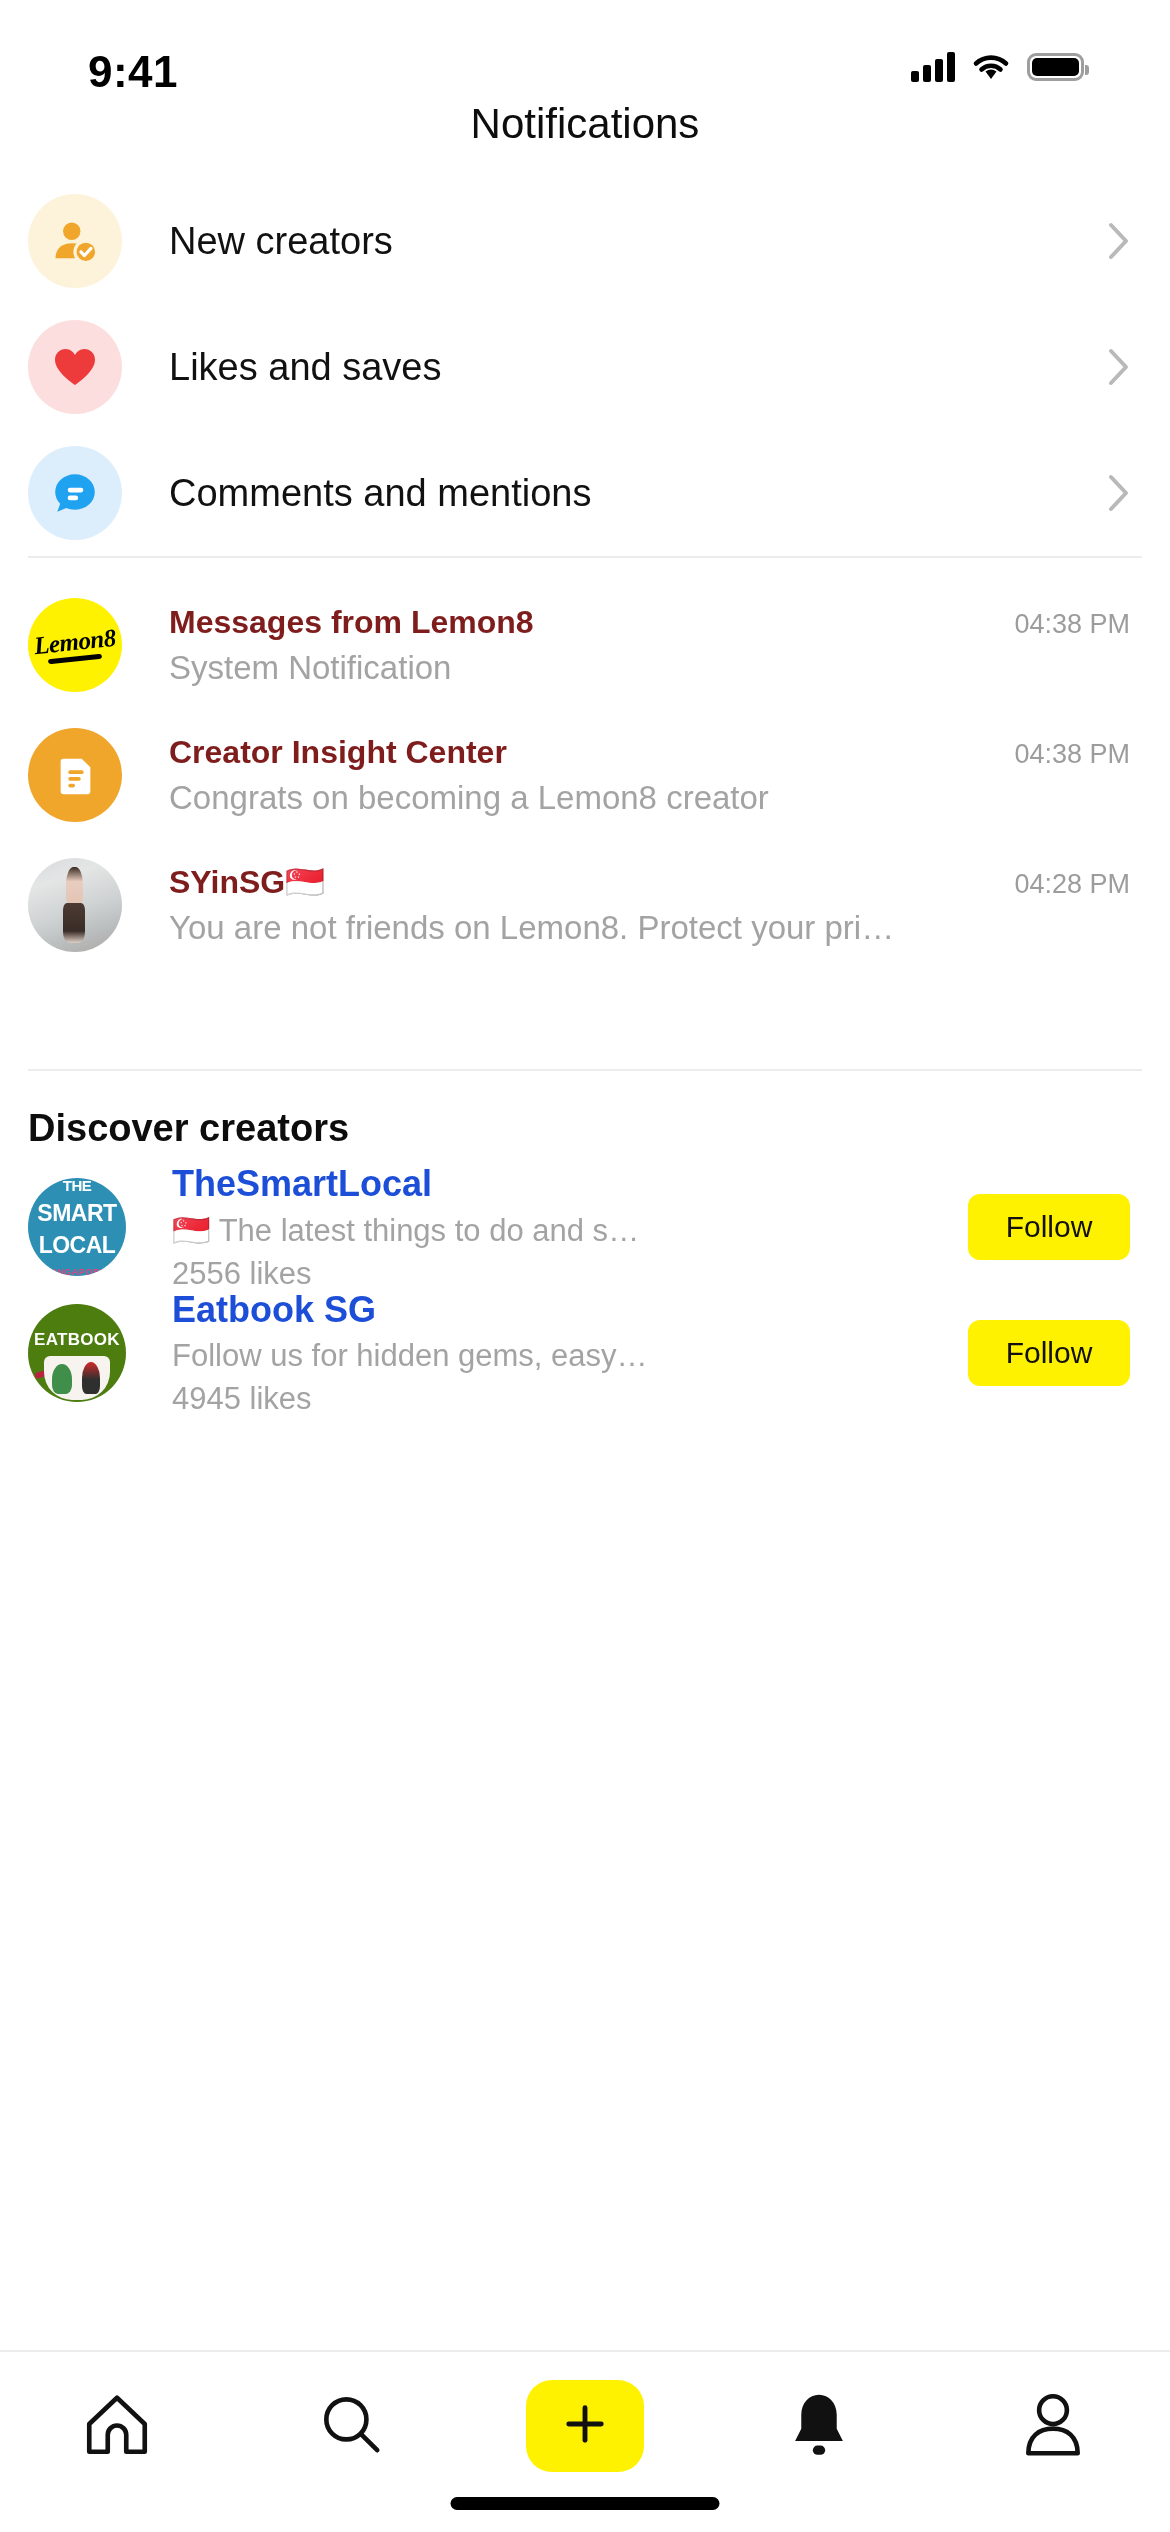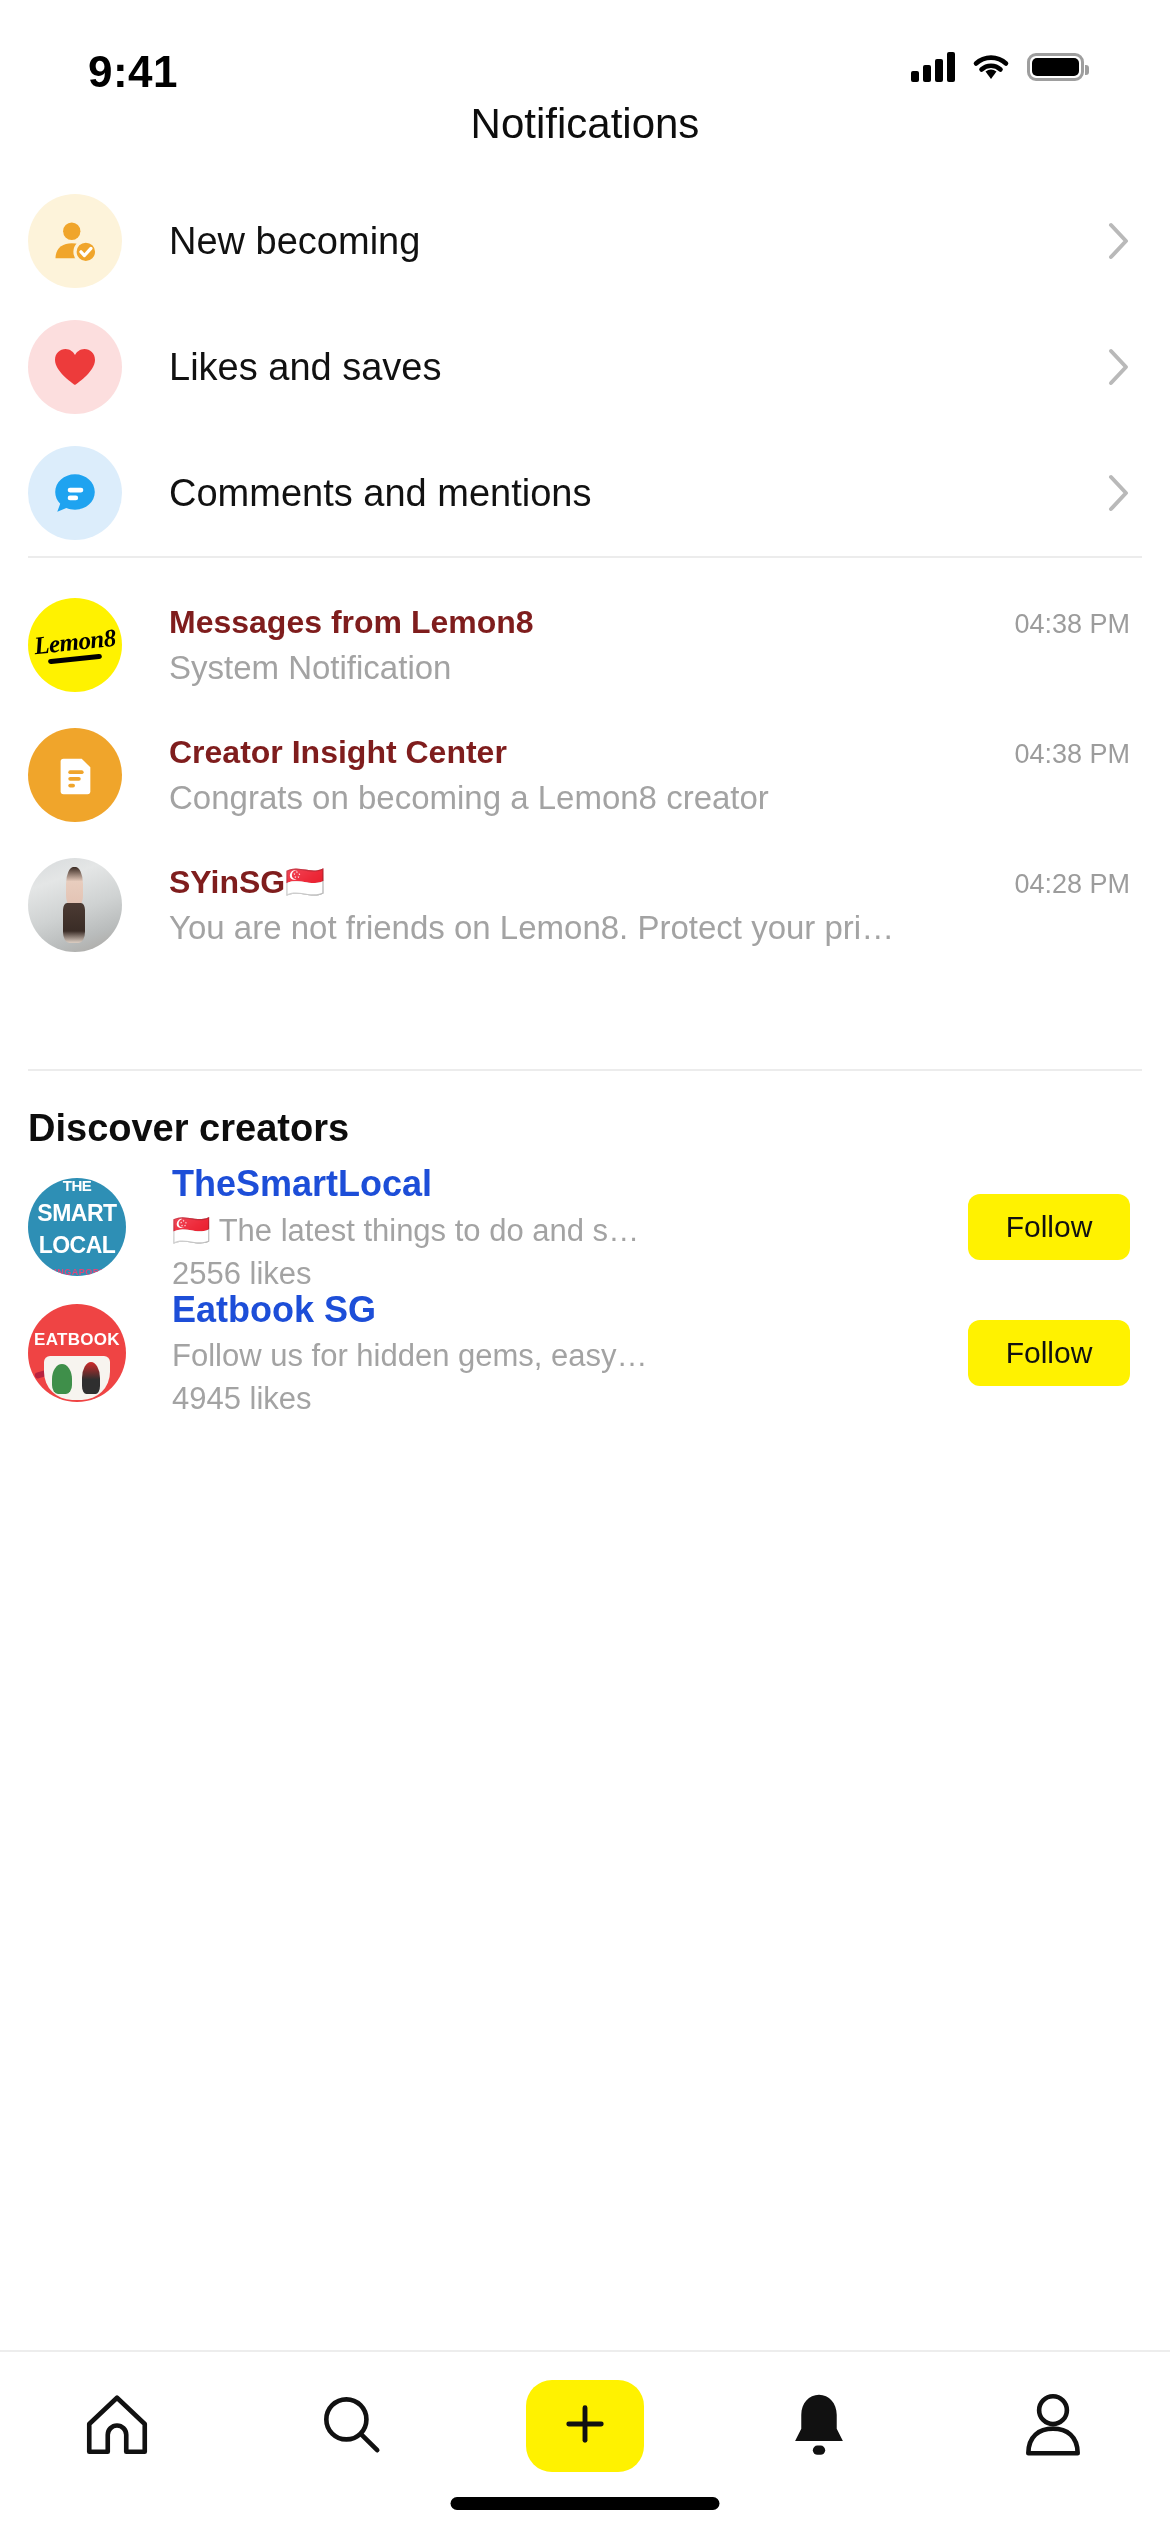--- a/index.html
+++ b/index.html
@@ -199,21 +199,21 @@
     font-family: "Liberation Sans", sans-serif;
     letter-spacing: -0.5px;
   }
   .tsl .t1 { font-size: 15px; }
   .tsl .t2 { font-size: 23px; margin-top: 1px; }
   .tsl .t3 { font-size: 23px; margin-top: 1px; }
   .tsl .t4 { font-size: 9px; color: #E0457B; font-weight: 700; margin-top: 3px; letter-spacing: 0.5px; }
 
   
   .ebk {
-    width: 98px; height: 98px; background: #ef4444;
+    width: 98px; height: 98px; background: #4d7c0f;
     display: flex; flex-direction: column; align-items: center;
     justify-content: flex-start; padding-top: 26px; position: relative;
   }
   .ebk .etxt {
     color: #fff; font-weight: 700; font-size: 17px; letter-spacing: 0.3px;
     font-family: "Liberation Sans", sans-serif; z-index: 3;
   }
   .ebk .bowl {
     position: absolute; bottom: 2px; left: 16px; width: 66px; height: 44px;
     background: #f7f4ef; border-radius: 6px 6px 28px 28px; z-index: 2;
@@ -285,21 +285,21 @@
 
     <div class="cat-row">
       <div class="cat-icon" style="background:#FDF3DA">
         <svg viewBox="0 0 48 48" width="52" height="52">
           <circle cx="21" cy="15" r="8" fill="#F0A52B"></circle>
           <path d="M6 40 C6 30 13 26 21 26 C26 26 30 27.5 33 30 L33 40 Z" fill="#F0A52B"></path>
           <circle cx="34" cy="34" r="10" fill="#F0A52B" stroke="#FDF3DA" stroke-width="3"></circle>
           <path d="M29.5 34 l3.2 3.4 l6-6.6" stroke="#fff" stroke-width="3" fill="none" stroke-linecap="round" stroke-linejoin="round"></path>
         </svg>
       </div>
-      <div class="cat-label">New becoming</div>
+      <div class="cat-label">New creators</div>
       <span class="chev">
         <svg viewBox="0 0 22 38" width="22" height="38">
             <path d="M3 3 L18 19 L3 35" stroke="#b9b9b9" stroke-width="4" fill="none" stroke-linecap="round" stroke-linejoin="round"></path>
           </svg>
       </span>
     </div>
 
     <div class="cat-row">
       <div class="cat-icon" style="background:#FCDEDE">
         <svg viewBox="0 0 48 48" width="48" height="48">

